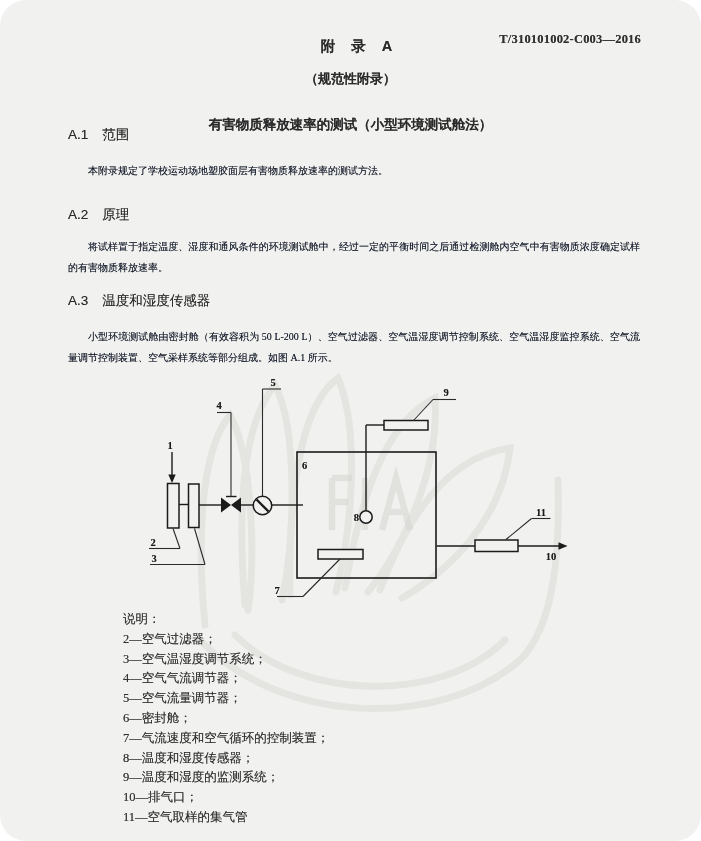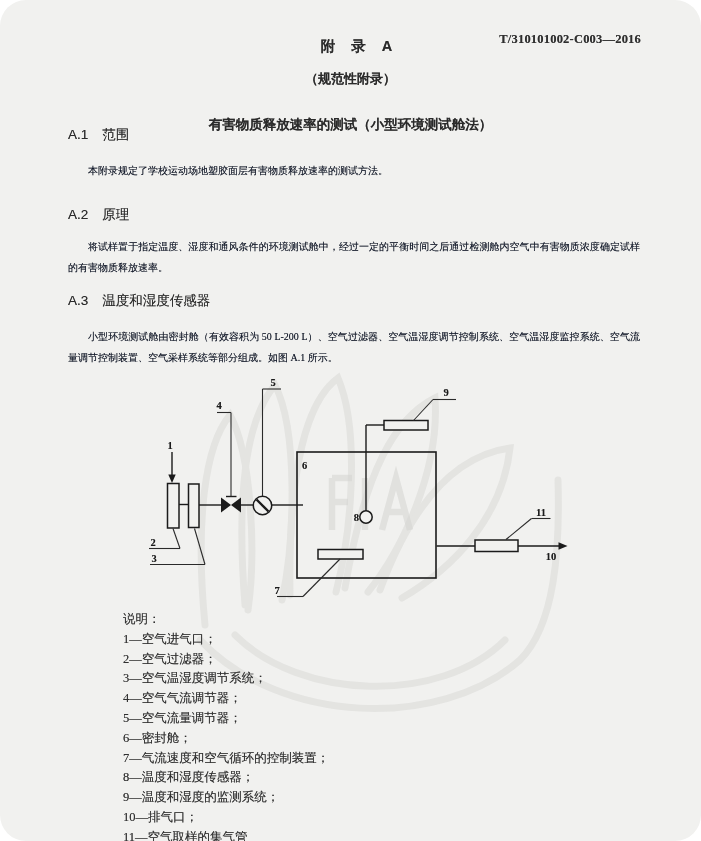--- a/index.html
+++ b/index.html
@@ -151,21 +151,20 @@
       <polygon class="dfill" points="558.5,542.2 558.5,549.8 567.5,546"></polygon>
       <rect class="dbox" x="475" y="540" width="43" height="11.5"></rect>
       <line class="leader" x1="506" y1="539.5" x2="531.5" y2="518.5"></line>
       <line class="leader" x1="531.5" y1="518.5" x2="550.5" y2="518.5"></line>
       <text class="dlabel" x="541" y="515.5" text-anchor="middle">11</text>
       <text class="dlabel" x="551" y="560" text-anchor="middle">10</text>
     </svg>
 
     <div class="legend">
       <div>说明：</div>
-      <div>1—空气进气口；</div>
       <div>2—空气过滤器；</div>
       <div>3—空气温湿度调节系统；</div>
       <div>4—空气气流调节器；</div>
       <div>5—空气流量调节器；</div>
       <div>6—密封舱；</div>
       <div>7—气流速度和空气循环的控制装置；</div>
       <div>8—温度和湿度传感器；</div>
       <div>9—温度和湿度的监测系统；</div>
       <div>10—排气口；</div>
       <div>11—空气取样的集气管</div>

